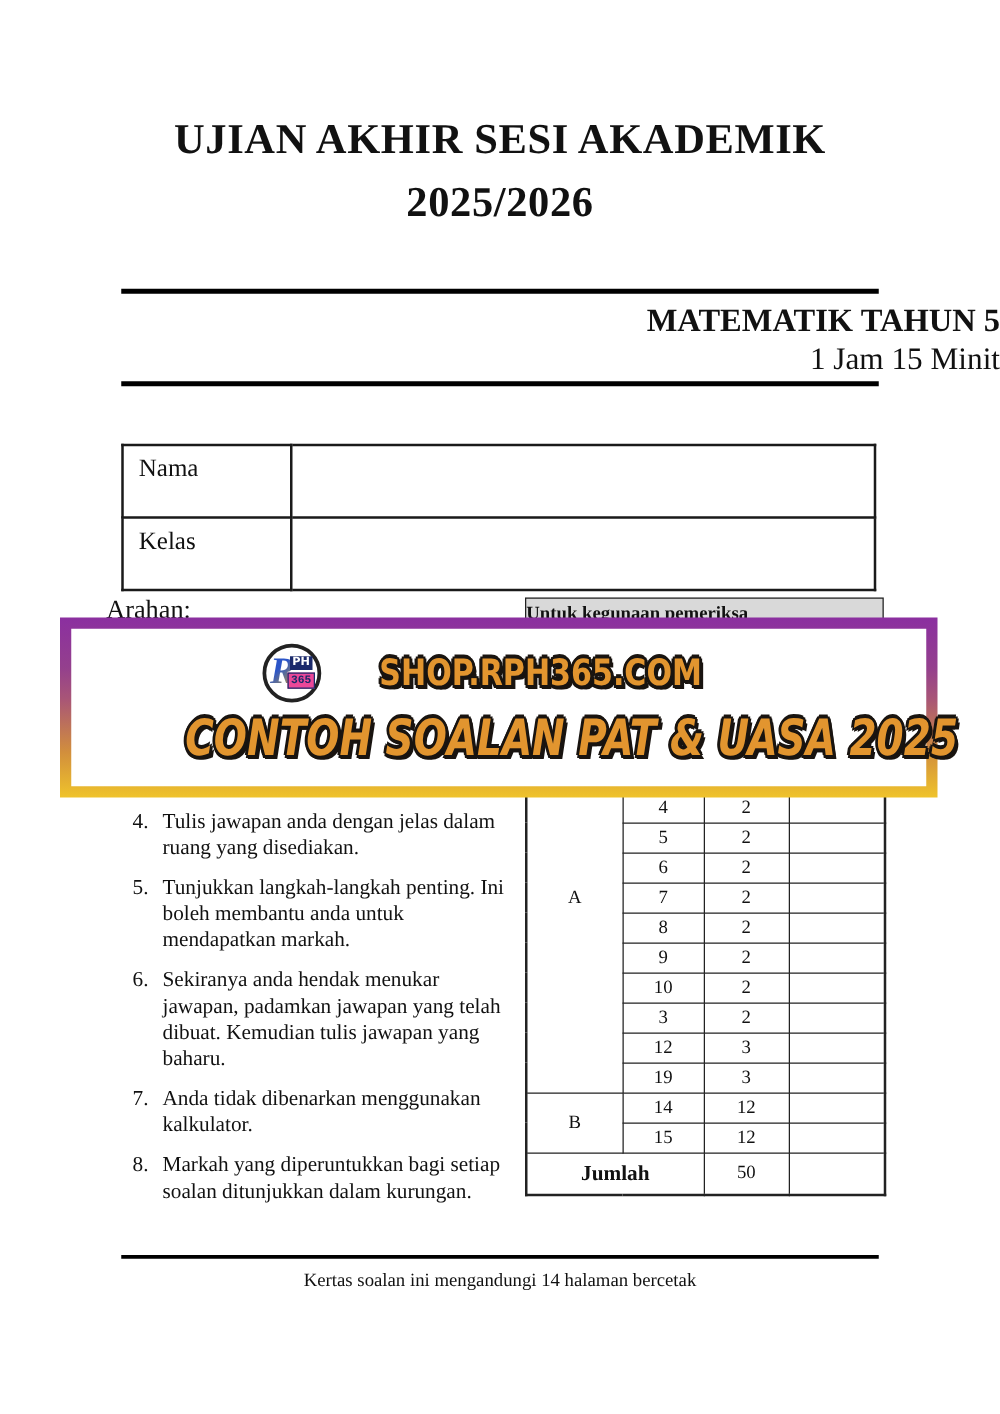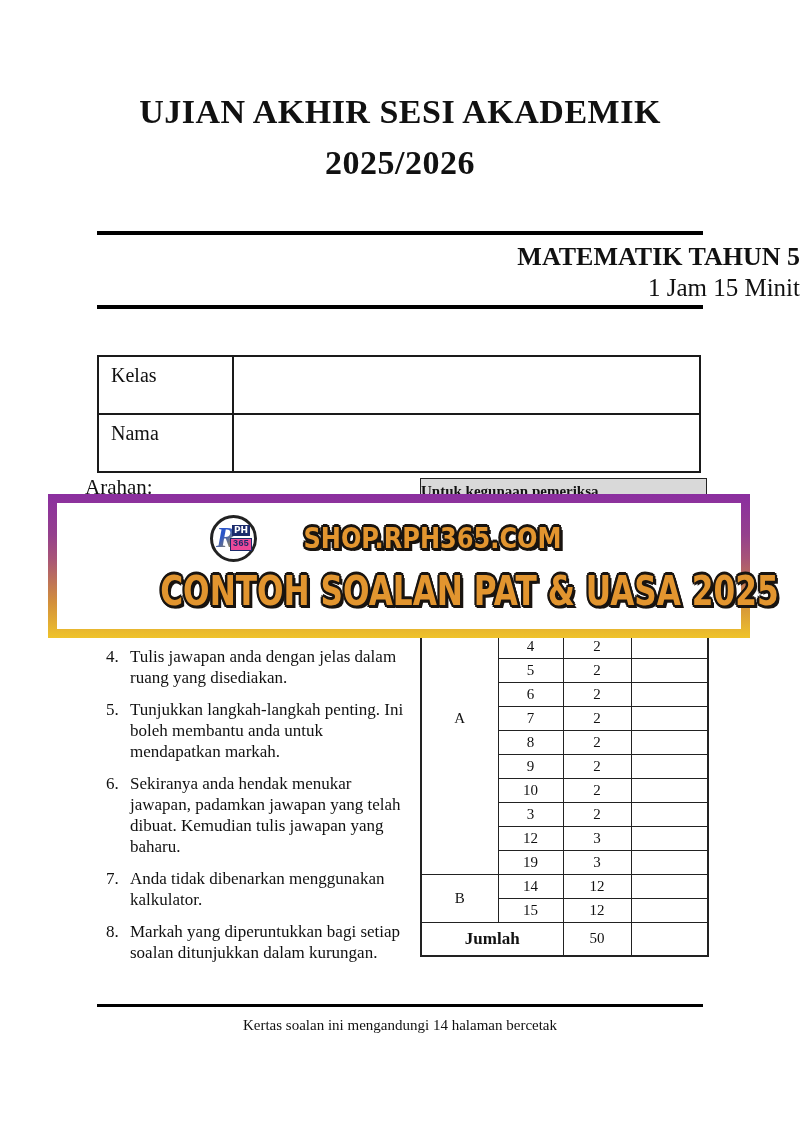--- a/index.html
+++ b/index.html
@@ -97,22 +97,22 @@
   .outline-text {
     font-family:"DejaVu Sans", sans-serif; font-weight:bold; color:#e2952f;
     text-shadow:
       3px 0 0 #191410, -3px 0 0 #191410, 0 3px 0 #191410, 0 -3px 0 #191410,
       2px 2px 0 #191410, -2px 2px 0 #191410, 2px -2px 0 #191410, -2px -2px 0 #191410,
       4px 3px 0 #191410;
     white-space:nowrap;
   }
   .shop-text { font-size:29px; letter-spacing:0; transform:scaleX(0.83); transform-origin:center; }
   .promo-text {
-    position:absolute; top:58px; left:16px; width:100%; 
-    font-size:40px; line-height:60px;
+    position:absolute; top:58px; left:4px; width:100%; 
+    font-size:40px; line-height:60px;font-style:italic;
   }
   .promo-text .outline-text { display:inline-block; transform:scaleX(0.78); transform-origin:center; font-size:40px; }
 
   
   .logo-circle {
     position:relative; width:47px; height:47px; flex:0 0 47px;
     border:3px solid #222; border-radius:50%; background:#fff;
   }
   .logo-r {
     position:absolute; left:3px; top:2px; font-size:30px; font-weight:bold;
@@ -144,25 +144,25 @@
   <div class="rule rule-1"></div>
   <div class="subject-block">
     <div class="subject-name">MATEMATIK TAHUN 5</div>
     <div class="subject-duration">1 Jam 15 Minit</div>
   </div>
   <div class="rule rule-2"></div>
 
   <table class="info-table">
     <tbody>
         <tr>
+      <td class="lbl">Nama</td>
+      <td></td>
+    </tr>
+    <tr>
       <td class="lbl">Kelas</td>
-      <td></td>
-    </tr>
-    <tr>
-      <td class="lbl">Nama</td>
       <td></td>
     </tr>
   </tbody>
     </table>
 
   <div class="arahan-label">Arahan:</div>
 
   <div class="examiner-header">Untuk kegunaan pemeriksa</div>
 
   <table class="marks-table">

